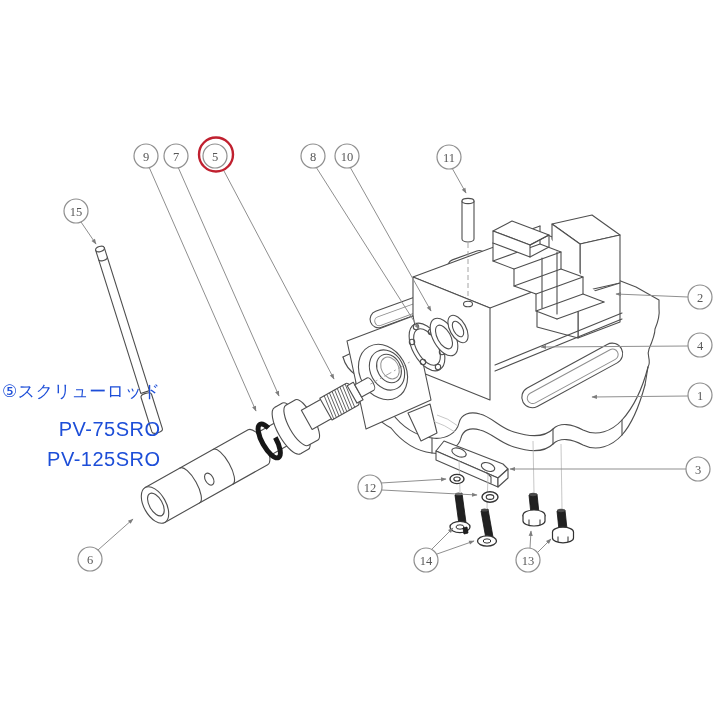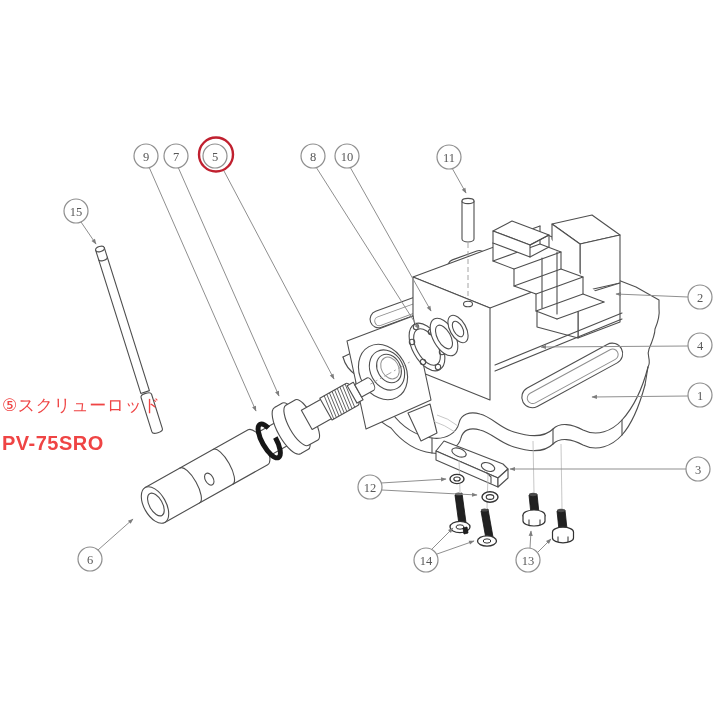--- a/index.html
+++ b/index.html
@@ -1,22 +1,22 @@
 <!DOCTYPE html>
 <html><head>
 <meta charset="utf-8">
 <style>
   html,body{margin:0;padding:0;background:#fff;}
   .stage{position:relative;width:713px;height:713px;background:#fff;overflow:hidden;
          font-family:"Liberation Sans","DejaVu Sans",sans-serif;}
   .stage svg{position:absolute;left:0;top:0;}
-  .legend{position:absolute;left:2px;top:394px;color:#ef4444;}
+  .legend{position:absolute;left:2px;top:380px;color:#1d4ed8;text-align:right;}
   .legend-title{font-size:17px;font-weight:500;margin:0 0 11px 0;letter-spacing:.5px;
                 font-family:"DejaVu Sans","Liberation Sans",sans-serif;}
-  .legend-model{font-size:20px;font-weight:700;line-height:30px;letter-spacing:.5px;}
+  .legend-model{font-size:20px;font-weight:400;line-height:30px;letter-spacing:.5px;}
   .co{fill:#ffffff;stroke:#8f8f8f;stroke-width:1.2;}
   .cot{font-family:"Liberation Serif","DejaVu Serif",serif;font-size:12.5px;fill:#585858;
        text-anchor:middle;}
   .ln{stroke:#4f4f4f;stroke-width:1.1;fill:none;stroke-linejoin:round;stroke-linecap:round;}
   .lnf{stroke:#4f4f4f;stroke-width:1.1;fill:#ffffff;stroke-linejoin:round;}
   .lt{stroke:#8f8f8f;stroke-width:1;fill:none;}
   .faint{stroke:#b9b9b9;stroke-width:.8;fill:none;}
   .dk{fill:#212121;stroke:#111;stroke-width:.8;}
 </style>
 </head>
@@ -252,15 +252,16 @@
     <g>
           <circle class="co" cx="76" cy="211" r="12"></circle>
           <text class="cot" x="76" y="215.5">15</text>
         </g>
   </g>
 </svg>
 
   <div class="legend">
     <div class="legend-title">⑤スクリューロッド</div>
     <div class="legend-model">PV-75SRO</div>
+    <div class="legend-model">PV-125SRO</div>
   </div>
 
 </div>
 
 </body></html>

